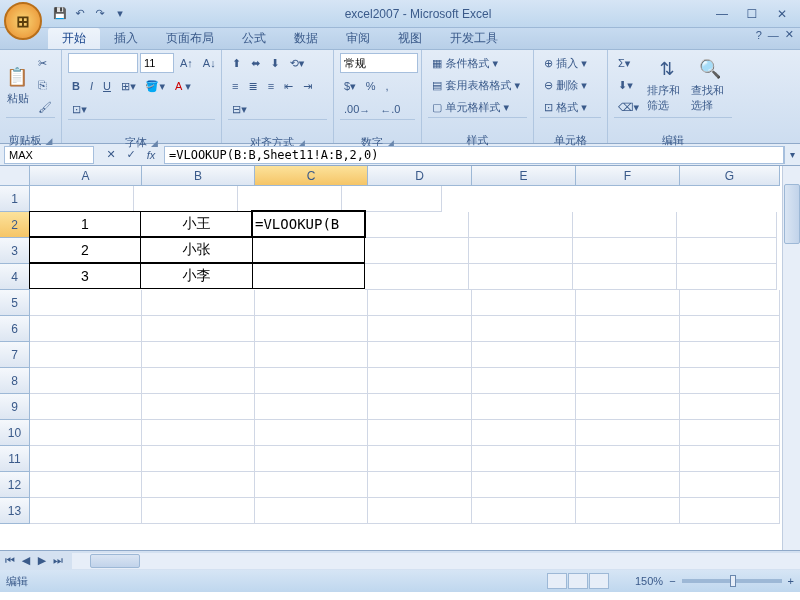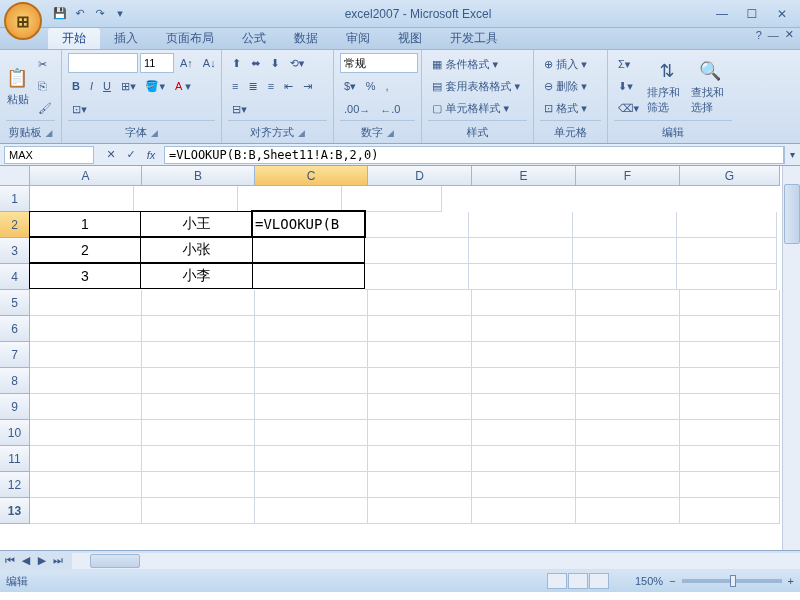--- a/index.html
+++ b/index.html
@@ -14,21 +14,21 @@
     .winbtn { width: 28px; height: 18px; display:flex;align-items:center;justify-content:center;font-size:12px;color:#3a5a8a;cursor:pointer; }
     
     .ribbon-tabs { height: 22px; background: linear-gradient(#c7dbf0,#b8cfe8); display: flex; padding-left: 48px; border-bottom:1px solid #9db8d6; position:relative; }
     .rtab { padding: 2px 14px; font-size: 12px; color: #3a5a8a; cursor:pointer; }
     .rtab.active { background: linear-gradient(#eef4fb,#e3ecf7); border-radius: 3px 3px 0 0; color:#15428b; }
     .ribbon-help { position:absolute; right:6px; display:flex; gap:6px; align-items:center; font-size:11px; color:#3a5a8a; }
     
     .ribbon { height: 94px; background: linear-gradient(#e3ecf7,#cdddf0); display: flex; border-bottom: 1px solid #8fa9c9; }
     .rgroup { border-right: 1px solid #b0c6e0; padding: 3px 6px; display: flex; flex-direction: column; }
     .rgroup-body { flex:1; display:flex; gap:4px; }
-    .rgroup-label { text-align:left; font-size:11px; color:#3a5a8a; padding-top:4px; border-top:1px solid #b0c6e0; display:flex; justify-content:center; align-items:center; gap:4px; }
+    .rgroup-label { text-align:left; font-size:11px; color:#3a5a8a; padding-top:15px; border-top:1px solid #b0c6e0; display:flex; justify-content:center; align-items:center; gap:4px; }
     .rgroup-label .dlg { font-size:9px; color:#6a87ad; cursor:pointer; }
     .bigbtn { width: 40px; display:flex; flex-direction:column; align-items:center; justify-content:center; font-size:11px; color:#3a5a8a; gap:2px; cursor:pointer; }
     .bigbtn .ico { width:24px;height:24px;display:flex;align-items:center;justify-content:center;font-size:18px; }
     .smallcol { display:flex; flex-direction:column; gap:2px; justify-content:center; }
     .smallbtn { height:20px; padding:0 4px; display:flex; align-items:center; font-size:11px; color:#3a5a8a; cursor:pointer; gap:3px; }
     .fontsel { width:70px; height:20px; border:1px solid #a6bfdd; background:#fff; font-size:11px; padding:0 3px; }
     .sizesel { width:34px; height:20px; border:1px solid #a6bfdd; background:#fff; font-size:11px; padding:0 3px; }
     
     .formula-bar { height: 22px; background:#e3ecf7; border-bottom:1px solid #8fa9c9; display:flex; align-items:center; }
     .namebox { width:90px; height:18px; border:1px solid #a6bfdd; background:#fff; font-size:11px; padding:0 4px; margin:0 4px; display:flex; align-items:center; }
@@ -282,21 +282,21 @@
       <div class="rowhdr" style="height: 26px; line-height: 26px;">3</div>
       <div class="rowhdr" style="height: 26px; line-height: 26px;">4</div>
       <div class="rowhdr" style="height: 26px; line-height: 26px;">5</div>
       <div class="rowhdr" style="height: 26px; line-height: 26px;">6</div>
       <div class="rowhdr" style="height: 26px; line-height: 26px;">7</div>
       <div class="rowhdr" style="height: 26px; line-height: 26px;">8</div>
       <div class="rowhdr" style="height: 26px; line-height: 26px;">9</div>
       <div class="rowhdr" style="height: 26px; line-height: 26px;">10</div>
       <div class="rowhdr" style="height: 26px; line-height: 26px;">11</div>
       <div class="rowhdr" style="height: 26px; line-height: 26px;">12</div>
-      <div class="rowhdr" style="height: 26px; line-height: 26px; font-weight: bold;">13</div>
+      <div class="rowhdr" style="height: 26px; line-height: 26px;">13</div>
     </div>
   <div class="cells" id="cells">
       <div class="row">
         <div class="cell" style="width: 104px; height: 26px;"></div>
         <div class="cell" style="width: 104px; height: 26px;"></div>
         <div class="cell" style="width: 104px; height: 26px;"></div>
         <div class="cell" style="width: 100px; height: 26px;"></div>
       </div>
       <div class="row">
         <div class="cell databorder" style="width: 112px; height: 26px;">1</div>

